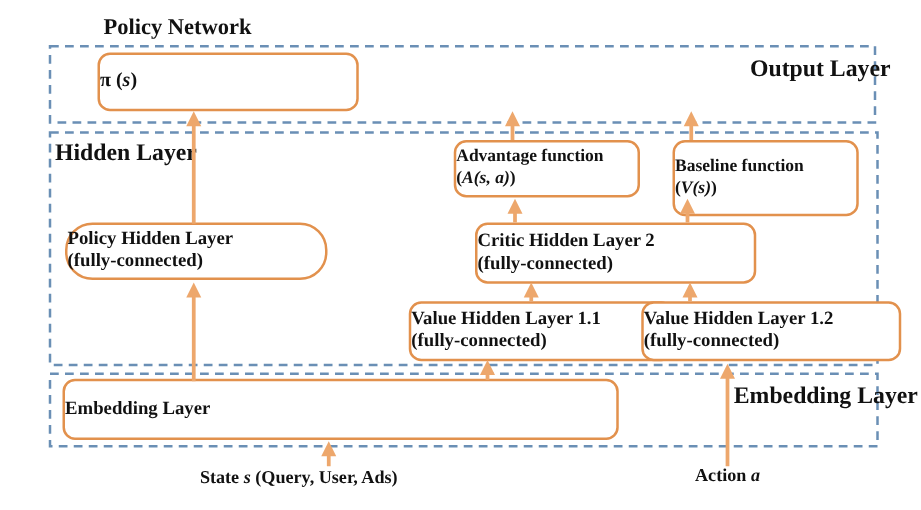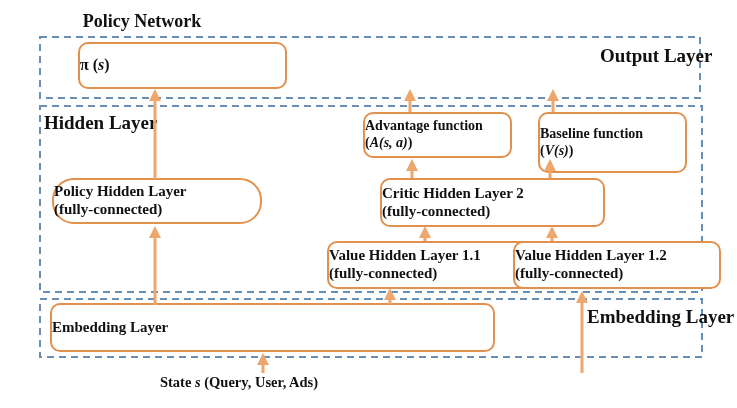--- a/index.html
+++ b/index.html
@@ -85,20 +85,23 @@
     <span>(fully-connected)</span>
   </div>
 
   <div class="node" style="left:50px;top:303px;width:445px;height:49px;">
     <span>Embedding Layer</span>
   </div>
 
   <div class="input-label" style="left:119px;top:374px;width:240px;font-family:Liberation Serif, serif;">
     <span>State </span><span class="v">s</span><span> (Query, User, Ads)</span>
   </div>
+  <div class="input-label" style="left:532px;top:373px;width:100px;">
+    <span>Action </span><span class="v">a</span>
+  </div>
 
   <svg class="overlay" width="737" height="408" style="z-index:2;">
 
     <line class="arrow-line" x1="155" y1="179" x2="155" y2="99"></line>
     <polygon class="arrow-head" points="149,101 161,101 155,89"></polygon>
 
     <line class="arrow-line" x1="155" y1="305" x2="155" y2="236"></line>
     <polygon class="arrow-head" points="149,238 161,238 155,226"></polygon>
 
     <line class="arrow-line" x1="390" y1="304" x2="390" y2="298"></line>

